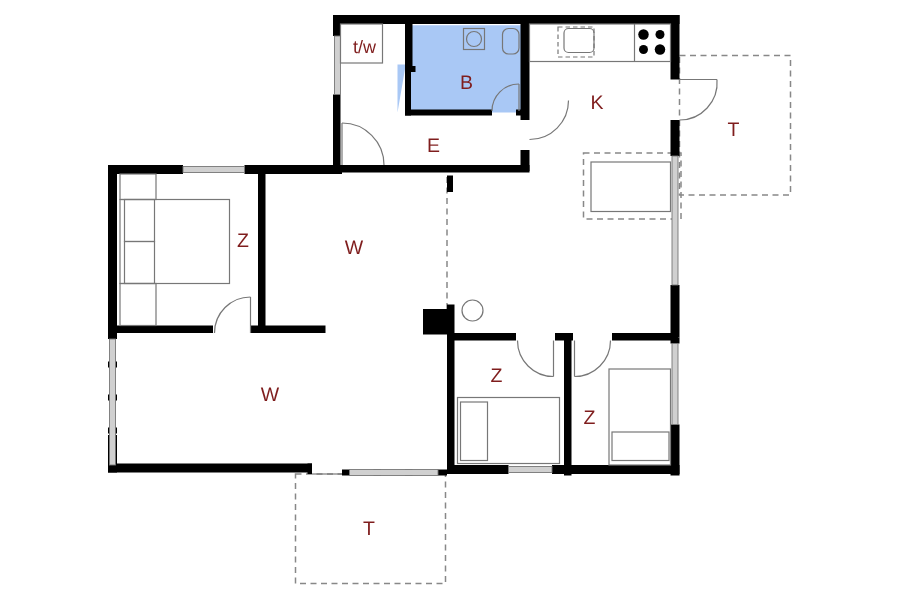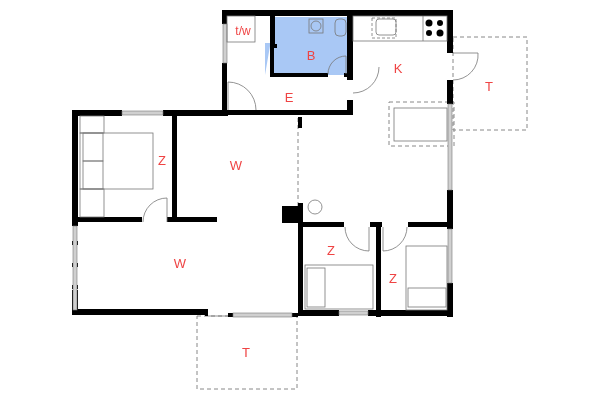--- a/index.html
+++ b/index.html
@@ -1,18 +1,18 @@
 <!DOCTYPE html>
 <html><head>
 <meta charset="utf-8">
 <style>
   html, body { margin: 0; padding: 0; background: #ffffff; }
   body { width: 600px; height: 400px; overflow: hidden; position: relative; font-family: "Liberation Sans", sans-serif; }
   svg { position: absolute; left: 0; top: 0; }
-  .lbl { position: absolute; font-size: 13px; color: #ef4444; transform: translate(-50%, -50%); line-height: 1; white-space: nowrap; }
+  .lbl { position: absolute; font-size: 13px; color: #7f1d1d; transform: translate(-50%, -50%); line-height: 1; white-space: nowrap; }
   .lbl.small { font-size: 12px; }
 </style>
 </head>
 <body>
 
 <svg width="600" height="400" viewBox="0 0 600 400">
 
   <g fill="none" stroke="#888" stroke-width="1" stroke-dasharray="4,3">
     <rect x="453" y="37" width="74" height="93"></rect>
     <rect x="389" y="102" width="65" height="44"></rect>

